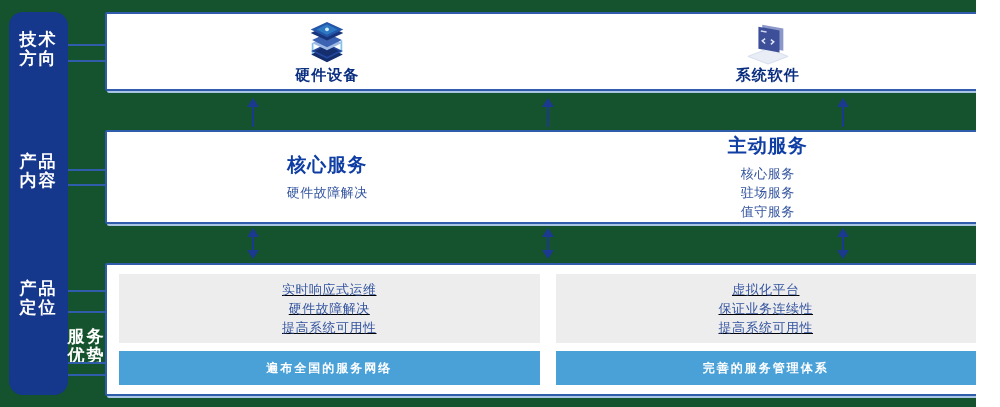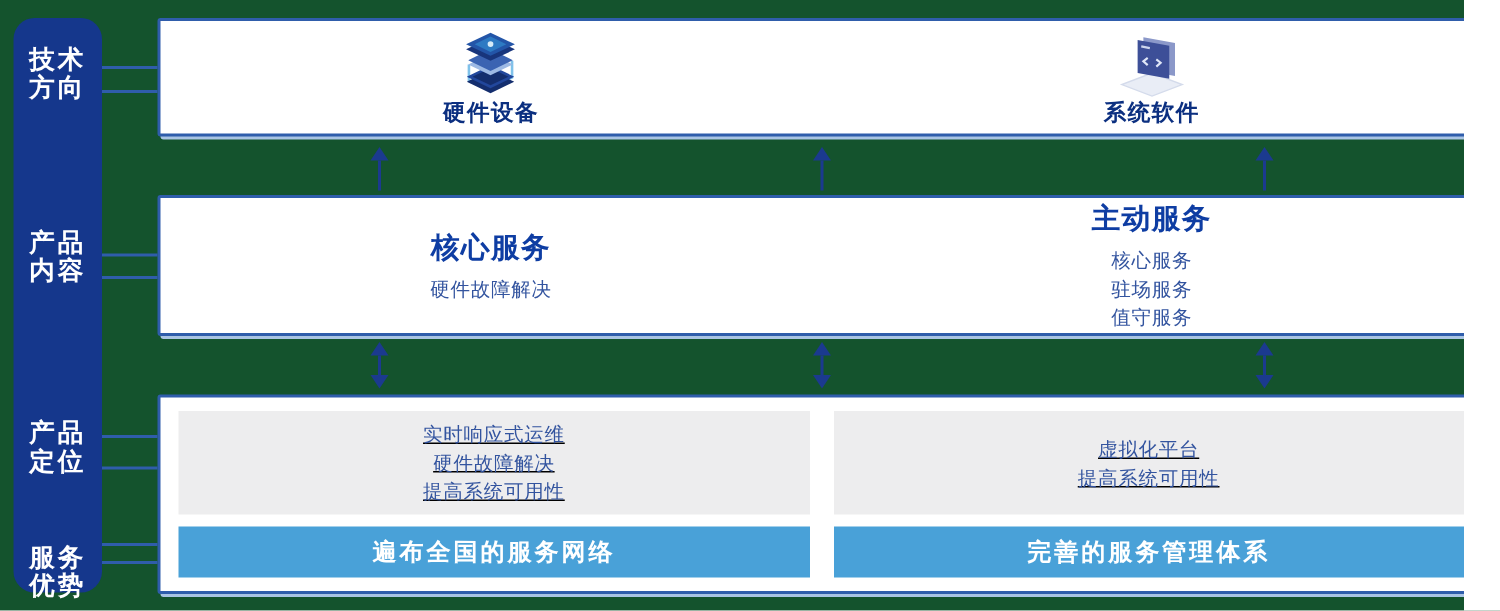--- a/index.html
+++ b/index.html
@@ -10,21 +10,21 @@
   
   .sidebar{
     position:absolute;left:9px;top:12px;width:59px;height:383px;
     background:#15378c;border-radius:14px;
   }
   .side-label{
     position:absolute;width:100%;text-align:center;color:#ffffff;
     font-weight:bold;font-size:17px;line-height:19px;letter-spacing:2px;
   }
   .side-label span{display:block;}
-  .lbl-tech{top:18px;} .lbl-content{top:140px;} .lbl-pos{top:267px;} .lbl-adv{top:350px;}
+  .lbl-tech{top:18px;} .lbl-content{top:140px;} .lbl-pos{top:267px;} .lbl-adv{top:315px;padding-left:48px;}
   
   .connector{position:absolute;left:68px;width:37px;height:2px;background:#2f5dab;}
   
   .box{
     position:absolute;left:105px;width:885px;box-sizing:border-box;background:#ffffff;
     border:2px solid #2f5dab;border-radius:2px;box-shadow:2px 2px 0 #a9c4e3;display:flex;
   }
   .top-box{top:12px;height:79px;}
   .mid-box{top:130px;height:94px;}
   .bottom-box{top:263px;height:133px;padding:9px 12px;gap:16px;}
@@ -34,21 +34,21 @@
   .mid-title{font-weight:bold;font-size:19px;color:#0e3da3;letter-spacing:1px;margin-bottom:5px;}
   .mid-line{font-size:13px;color:#33549f;line-height:19px;letter-spacing:0.5px;}
   
   .bcol{flex:1;display:flex;flex-direction:column;min-width:0;}
   .gray-panel{
     height:72px;background:#ededee;display:flex;flex-direction:column;
     align-items:center;justify-content:center;margin-bottom:8px;text-decoration:underline;
   }
   .gray-line{font-size:13px;color:#33549f;line-height:19px;letter-spacing:0.5px;}
   .blue-bar{
-    height:35px;background:#49a1d8;color:#ffffff;font-weight:bold;font-size:16px;
+    height:35px;background:#49a1d8;color:#ffffff;font-weight:bold;font-size:12px;
     display:flex;align-items:center;justify-content:center;letter-spacing:2px;
   }
   
   .arrow-row{position:absolute;left:105px;width:885px;display:flex;}
   .arrow-row-top{top:98px;height:29px;}
   .arrow-row-mid{top:228px;height:31px;}
   .arrow{display:flex;flex-direction:column;align-items:center;height:100%;}
   .tri-up{width:0;height:0;border-left:6px solid transparent;border-right:6px solid transparent;border-bottom:9px solid #1b3a8f;}
   .tri-down{width:0;height:0;border-left:6px solid transparent;border-right:6px solid transparent;border-top:9px solid #1b3a8f;}
   .stem{width:2px;background:#1b3a8f;flex:1;}
@@ -178,19 +178,20 @@
       <div class="gray-panel">
         <div class="gray-line">实时响应式运维</div>
         <div class="gray-line">硬件故障解决</div>
         <div class="gray-line">提高系统可用性</div>
       </div>
       <div class="blue-bar">遍布全国的服务网络</div>
     </div>
     <div class="bcol">
       <div class="gray-panel">
         <div class="gray-line">虚拟化平台</div>
+        <div class="gray-line">保证业务连续性</div>
         <div class="gray-line">提高系统可用性</div>
       </div>
       <div class="blue-bar">完善的服务管理体系</div>
     </div>
   </section>
 
 </div>
 
 </body></html>

